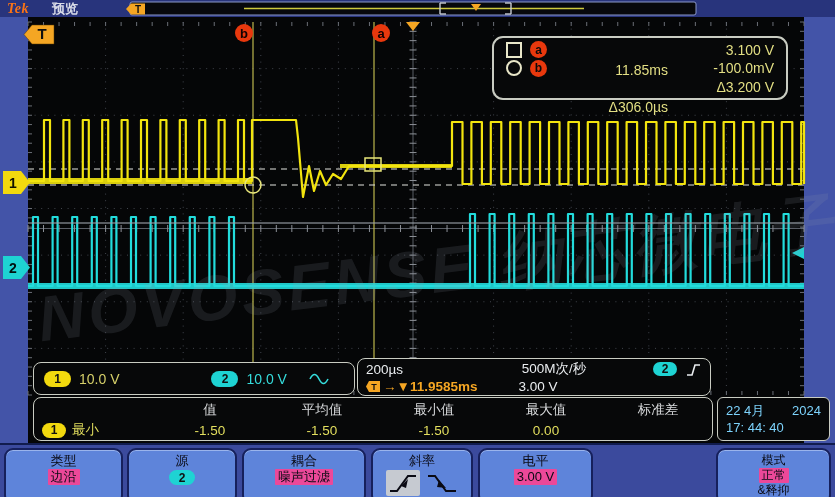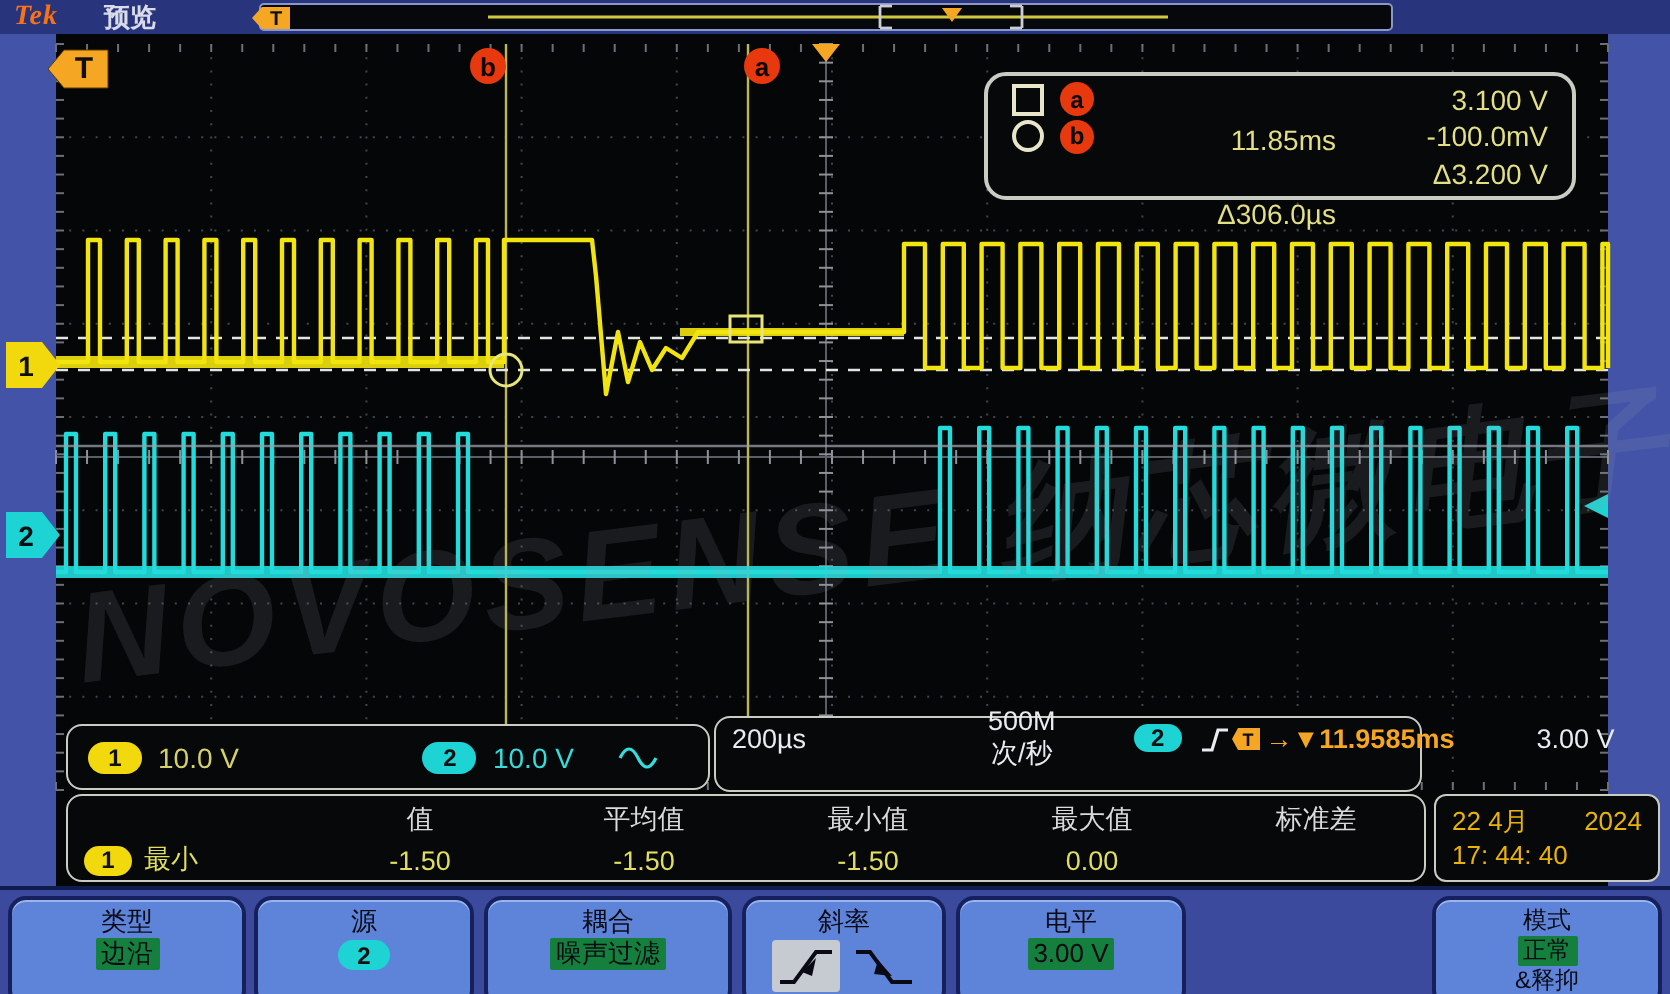--- a/index.html
+++ b/index.html
@@ -31,40 +31,40 @@
   .shape-circle{width:12px;height:12px;border:2px solid #e8e6c8;border-radius:50%;}
   .cur-badge{width:17px;height:17px;border-radius:50%;background:#e8380d;color:#0a0a0a;
              font-size:12px;font-weight:bold;display:flex;align-items:center;justify-content:center;}
   #ch-box{left:33px;top:362px;width:322px;height:33px;display:flex;align-items:center;gap:8px;padding:0 10px;}
   .ch-pill{width:27px;height:16px;border-radius:9px;color:#111;font-size:12px;font-weight:bold;
            display:flex;align-items:center;justify-content:center;flex:0 0 auto;}
   .ch1-pill{background:#f2d90e;}
   .ch2-pill{background:#1ed3d3;}
   .ch1-text{color:#d6d06a;font-size:14px;}
   .ch2-text{color:#35dcdc;font-size:14px;}
-  #horiz-box{left:357px;top:358px;width:354px;height:38px;display:flex;flex-direction:row;justify-content:space-between;padding:1px 8px;}
+  #horiz-box{left:357px;top:358px;width:354px;height:38px;display:flex;flex-direction:column;justify-content:space-between;padding:1px 8px;}
   .hz-row{display:flex;align-items:center;height:18px;font-size:13.5px;}
   .hz-c1{width:128px;display:flex;align-items:center;}
   .hz-c2{flex:1;text-align:center;}
   .hz-c3{width:88px;display:flex;align-items:center;justify-content:flex-end;gap:8px;}
   .trig-orange{color:#f5a623;font-weight:bold;}
   #meas-box{left:33px;top:397px;width:680px;height:44px;display:grid;
             grid-template-columns:120px repeat(5,112px);grid-template-rows:20px 20px;align-items:center;padding-top:2px;}
   .meas-h{color:#d8dadc;font-size:13.5px;text-align:center;}
   .meas-v{color:#e3df5e;font-size:13.5px;text-align:center;}
   .meas-src{display:flex;align-items:center;gap:6px;padding-left:8px;grid-row:2;}
   #date-box{left:717px;top:397px;width:113px;height:44px;border-radius:6px;
-            display:flex;flex-direction:column;justify-content:center;padding:0 8px;font-size:13px;color:#eab308;}
+            display:flex;flex-direction:column;justify-content:center;padding:0 8px;font-size:13px;color:#7dd3fc;}
   .date-row{display:flex;justify-content:space-between;line-height:17px;}
   
   #menu-bar{left:0;top:443px;width:835px;height:54px;background:#3b4a9d;border-top:2px solid #111c4e;}
   .menu-btn{position:absolute;top:3px;height:56px;background:#5e84da;border:2px solid #16205c;border-radius:9px;
             box-shadow:inset 0 1px 0 #9ab4ec;display:flex;flex-direction:column;align-items:center;
             padding-top:3px;color:#0a0a14;font-size:13px;line-height:16px;box-sizing:border-box;}
-  .menu-hl{background:#15803d;padding:0 3px;border-radius:1px;}
+  .menu-hl{background:#ec4899;padding:0 3px;border-radius:1px;}
   .menu-pill{width:26px;height:15px;border-radius:8px;background:#1ed3d3;color:#111;font-size:12px;
              font-weight:bold;display:flex;align-items:center;justify-content:center;margin-top:1px;}
   .slope-icons{display:flex;align-items:center;gap:6px;margin-top:1px;}
   .slope-sel{background:#c6cad1;border-radius:2px;padding:1px 2px;display:flex;}
   
   #watermark{left:40px;top:230px;width:760px;height:160px;pointer-events:none;
              transform:rotate(-7deg);color:rgba(150,158,172,.14);font-weight:bold;font-style:italic;
              font-size:64px;white-space:nowrap;letter-spacing:4px;}
 </style>
 </head>

